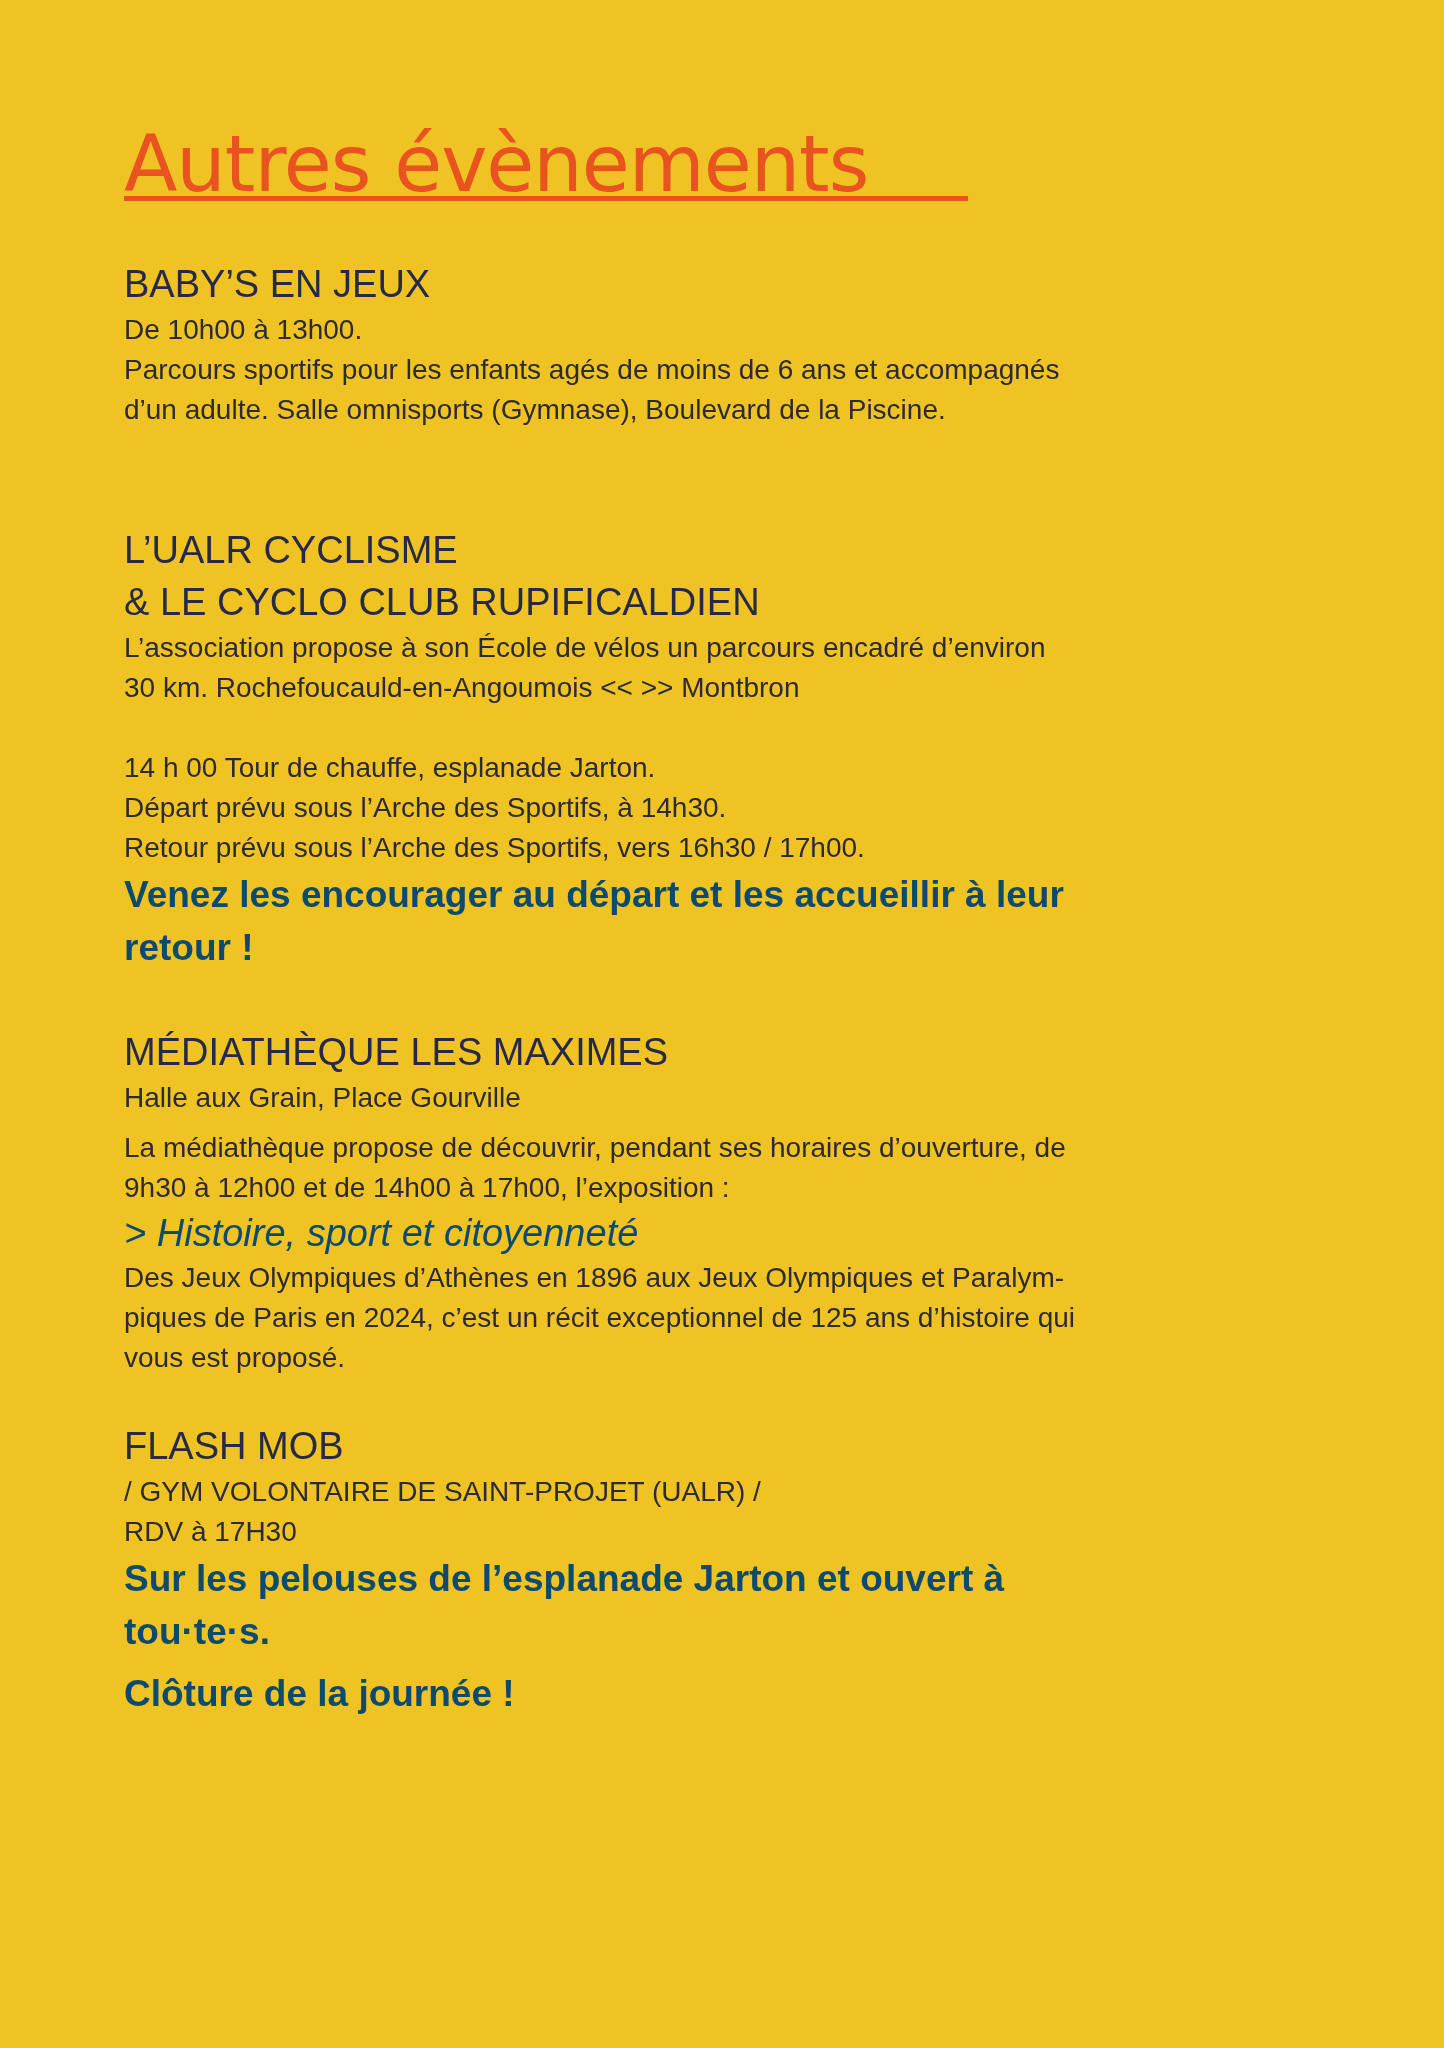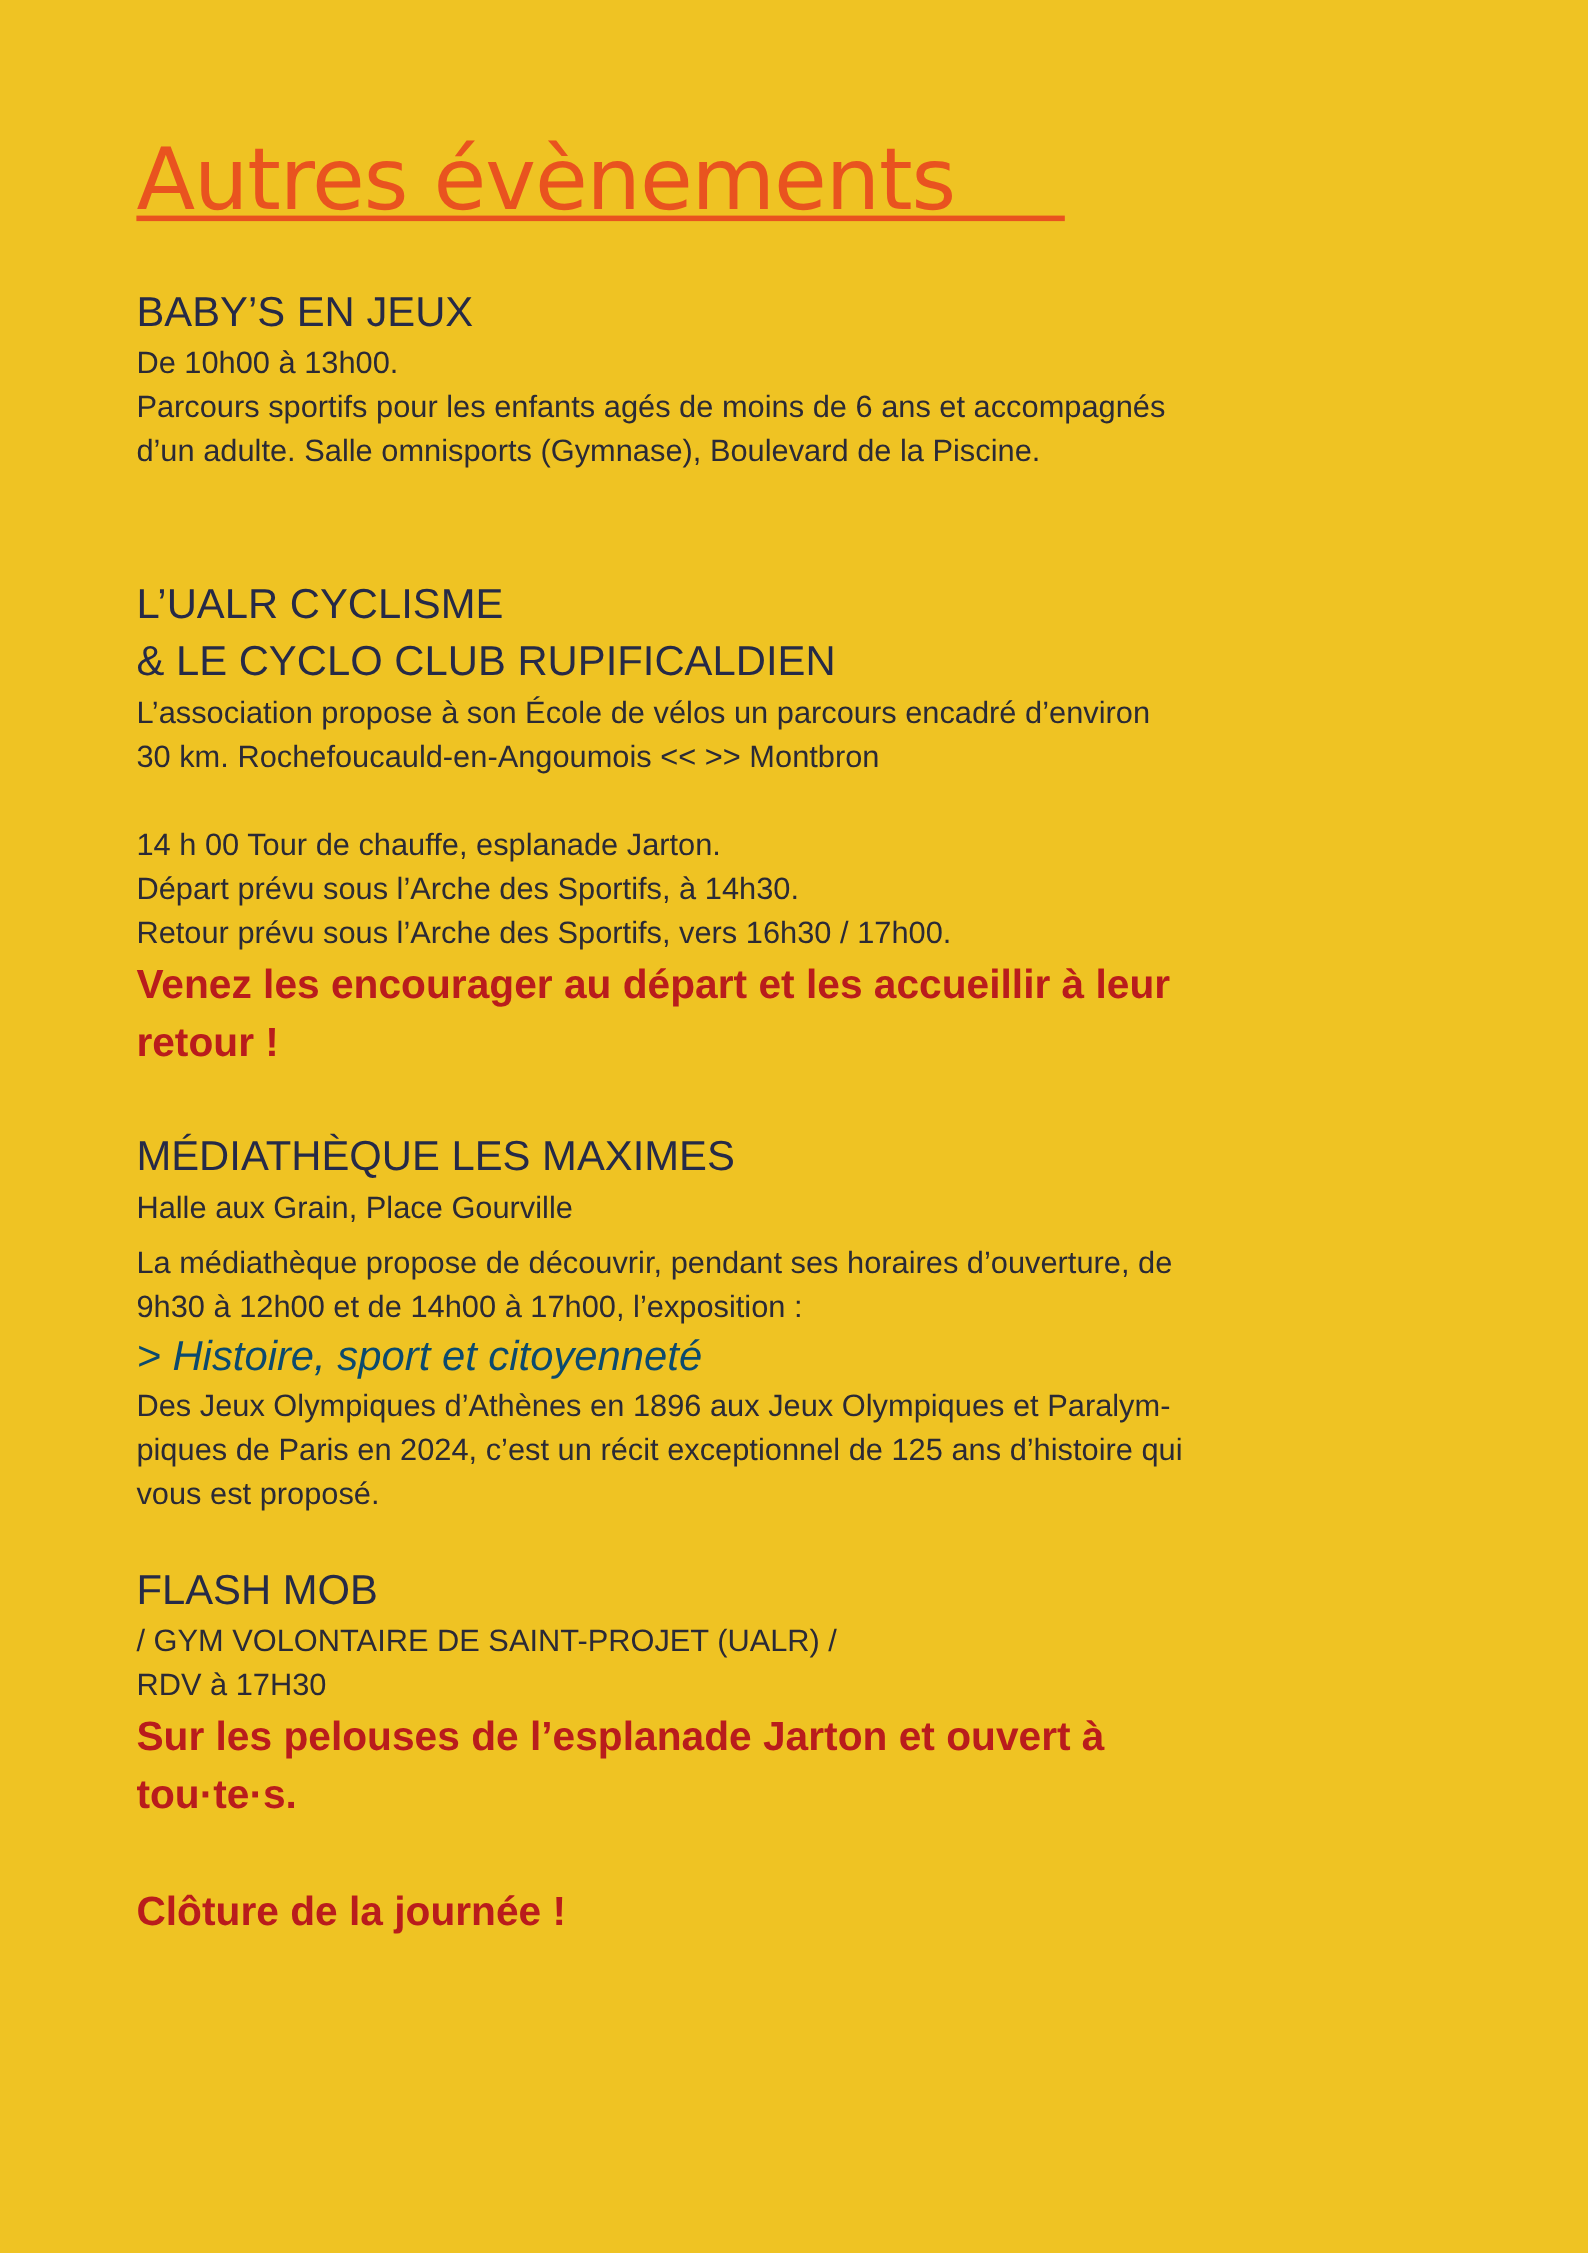--- a/index.html
+++ b/index.html
@@ -60,21 +60,21 @@
       font-size: 28px;
       line-height: 40px;
       color: #2b2a36;
       white-space: nowrap;
     }
     .em {
       margin: 0;
       font-weight: bold;
       font-size: 37px;
       line-height: 53px;
-      color: #b91c1c;
+      color: #0c4a6e;
       white-space: nowrap;
     }
     .it {
       margin: 0;
       font-style: italic;
       font-size: 38px;
       line-height: 50px;
       color: #0c4a6e;
       white-space: nowrap;
     }
@@ -122,17 +122,17 @@
   </section>
 
   <section class="block" style="top:1420px;">
     <h2 class="h">FLASH MOB</h2>
     <p class="t">/ GYM VOLONTAIRE DE SAINT-PROJET (UALR) /</p>
     <p class="t">RDV à 17H30</p>
     <p class="em">Sur les pelouses de l’esplanade Jarton et ouvert à</p>
     <p class="em">tou·te·s.</p>
   </section>
 
-  <section class="block" style="top:1711px;">
+  <section class="block" style="top:1667px;">
     <p class="em">Clôture de la journée !</p>
   </section>
 
 </div>
 
 </body></html>

